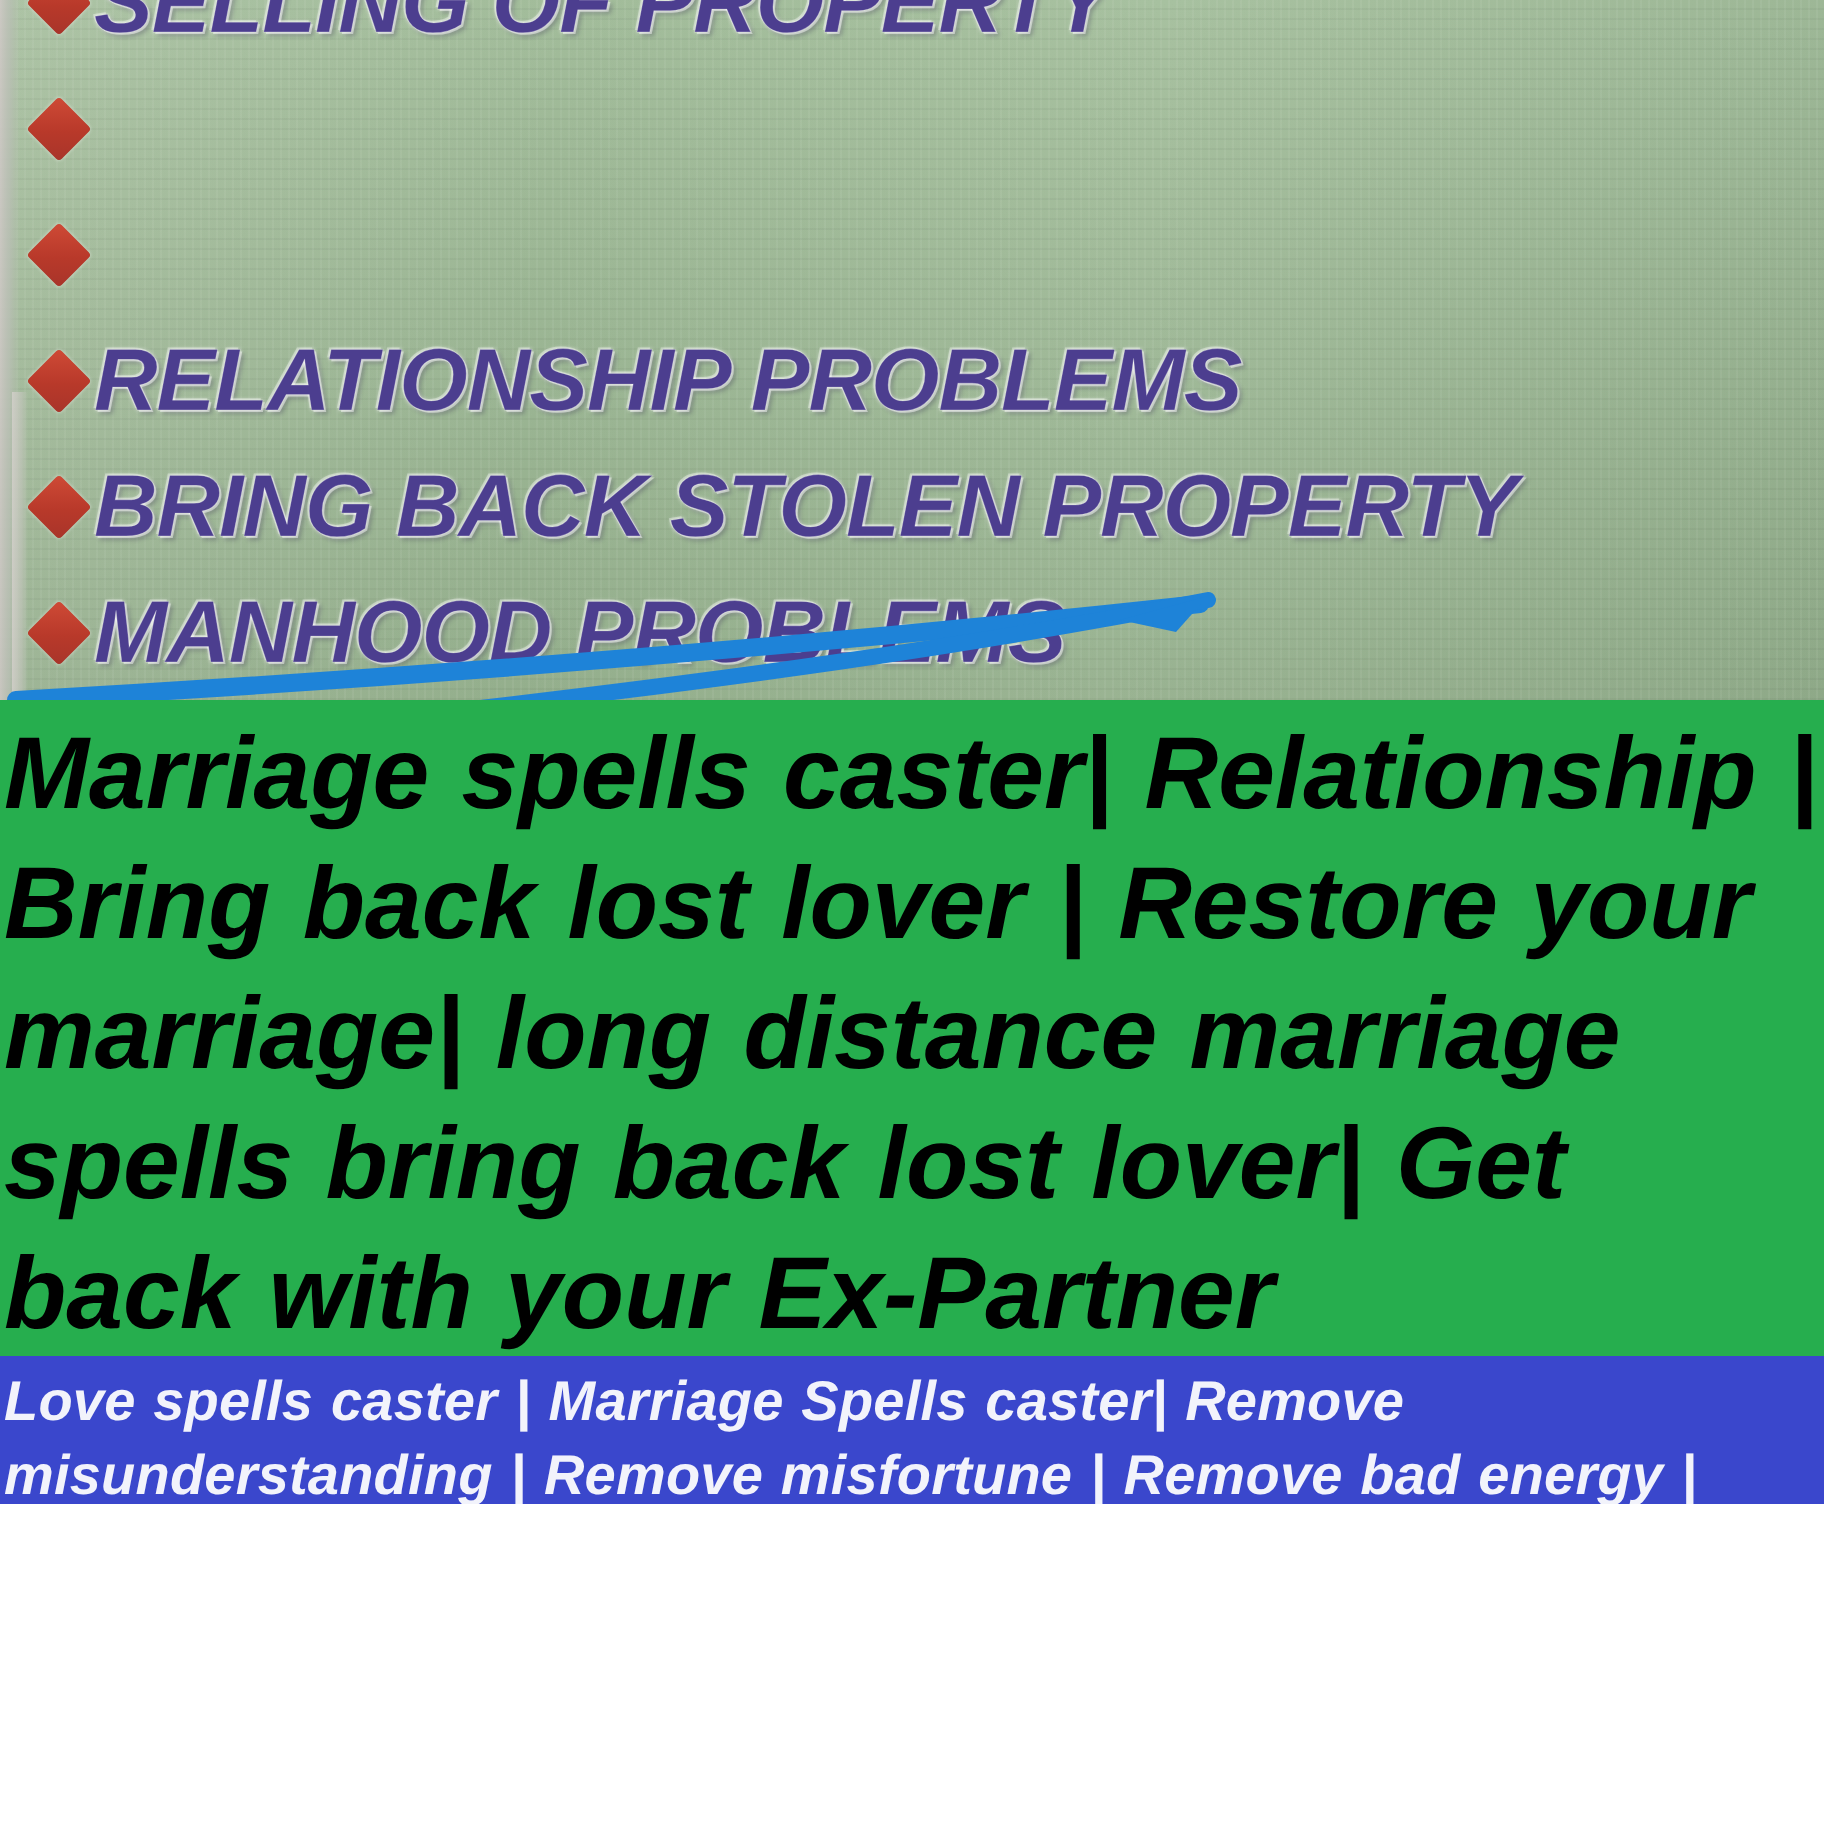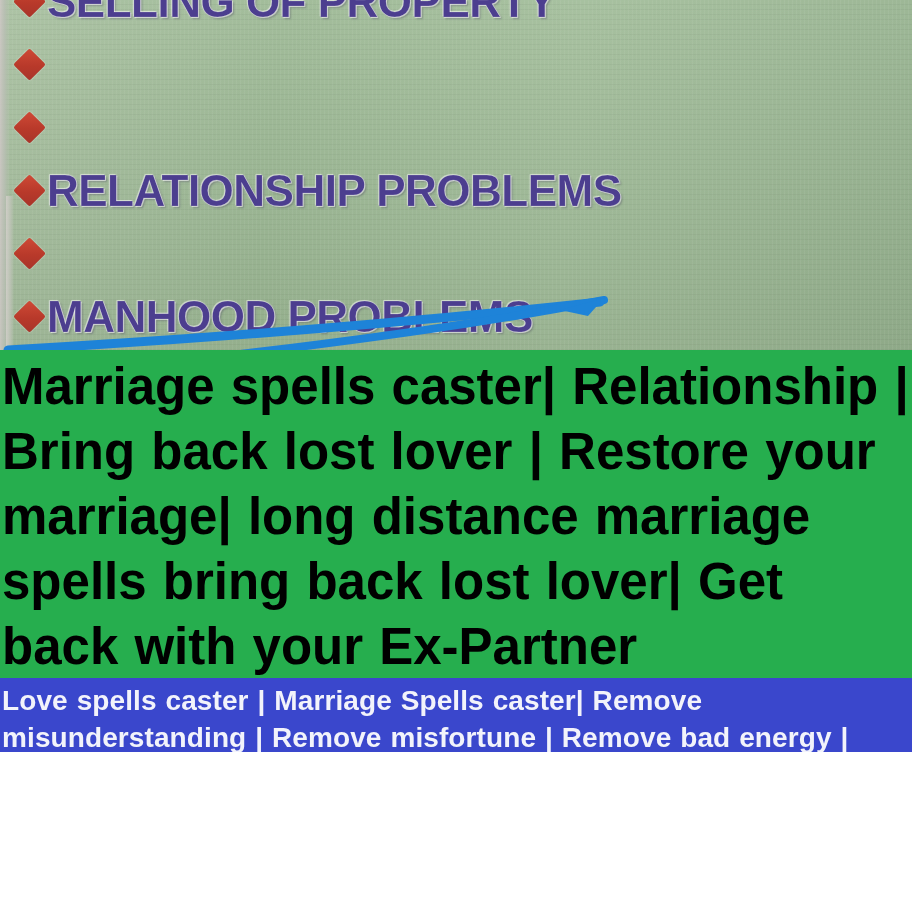--- a/index.html
+++ b/index.html
@@ -12,20 +12,21 @@
     height: 912px;
     overflow: hidden;
     font-family: "Liberation Sans", sans-serif;
   }
 
   #page {
     position: relative;
     width: 912px;
     height: 752px;
     overflow: hidden;
+    font-style: italic;
   }
 
   
   .banner-photo {
     position: absolute;
     left: 0;
     top: 0;
     width: 912px;
     height: 350px;
     overflow: hidden;
@@ -179,20 +180,21 @@
       </li>
       <li class="banner-item">
         <span class="diamond"></span>
       </li>
       <li class="banner-item">
         <span class="diamond"></span>
         <span class="banner-text">RELATIONSHIP PROBLEMS</span>
       </li>
       <li class="banner-item">
         <span class="diamond"></span>
+        <span class="banner-text">BRING BACK STOLEN PROPERTY</span>
       </li>
       <li class="banner-item">
         <span class="diamond"></span>
         <span class="banner-text">MANHOOD PROBLEMS</span>
       </li>
     </ul>
 
     <svg class="arrow-overlay" viewBox="0 0 912 75" preserveAspectRatio="none">
       <path d="M8,70 C150,62 360,48 600,22" stroke="#1e83d8" stroke-width="9" fill="none" stroke-linecap="round"></path>
       <path d="M240,74 C360,60 480,44 604,20" stroke="#1e83d8" stroke-width="8" fill="none" stroke-linecap="round"></path>

